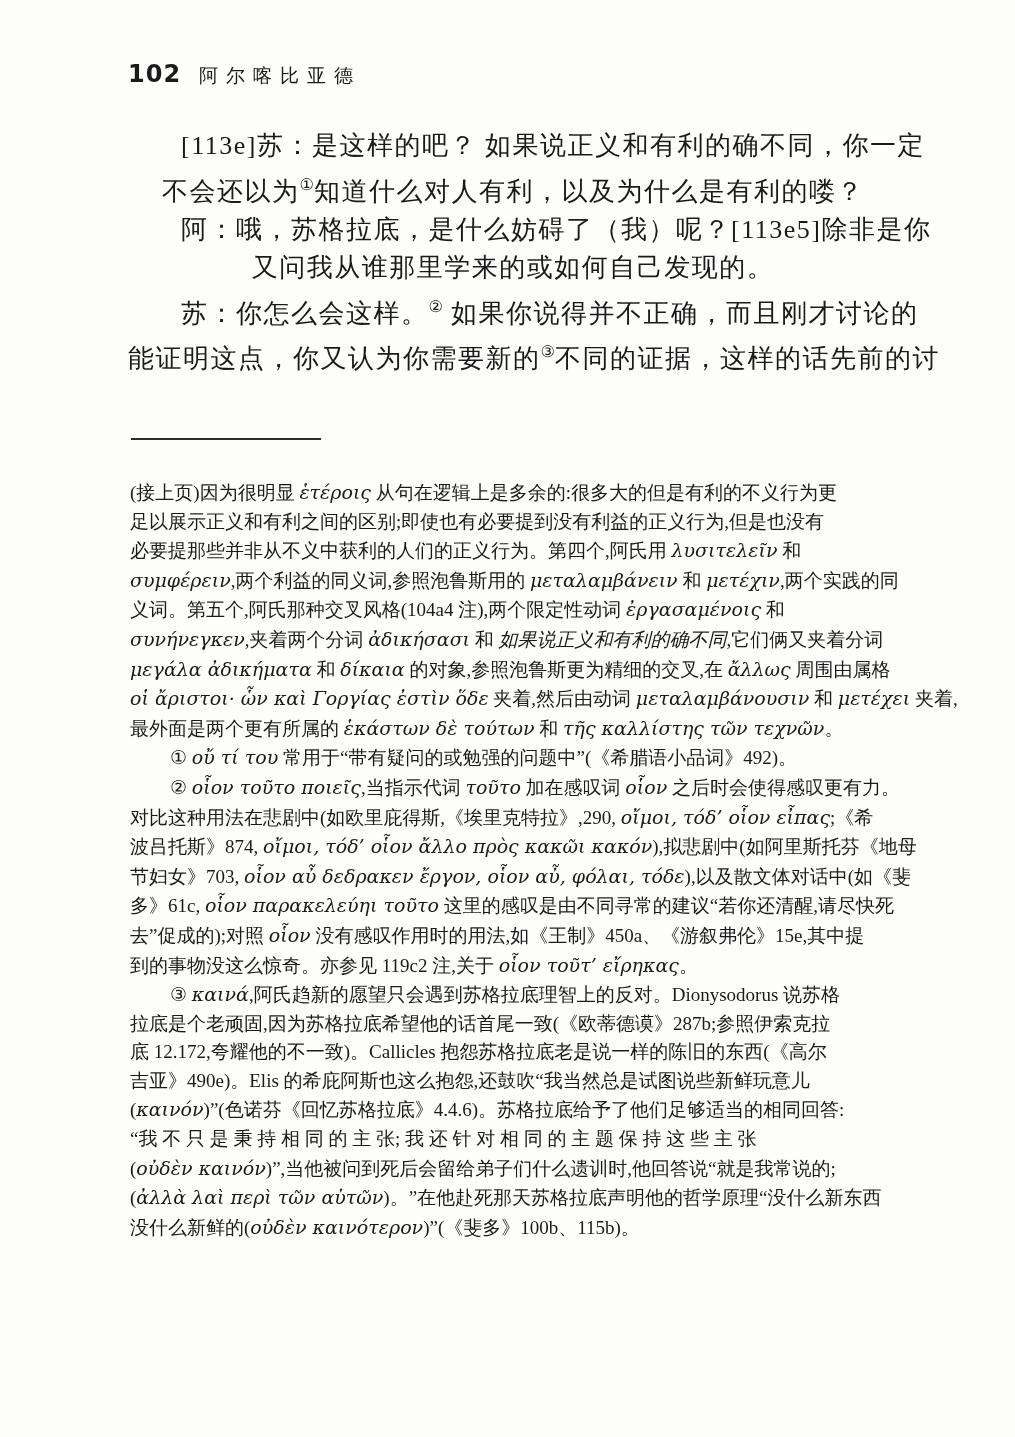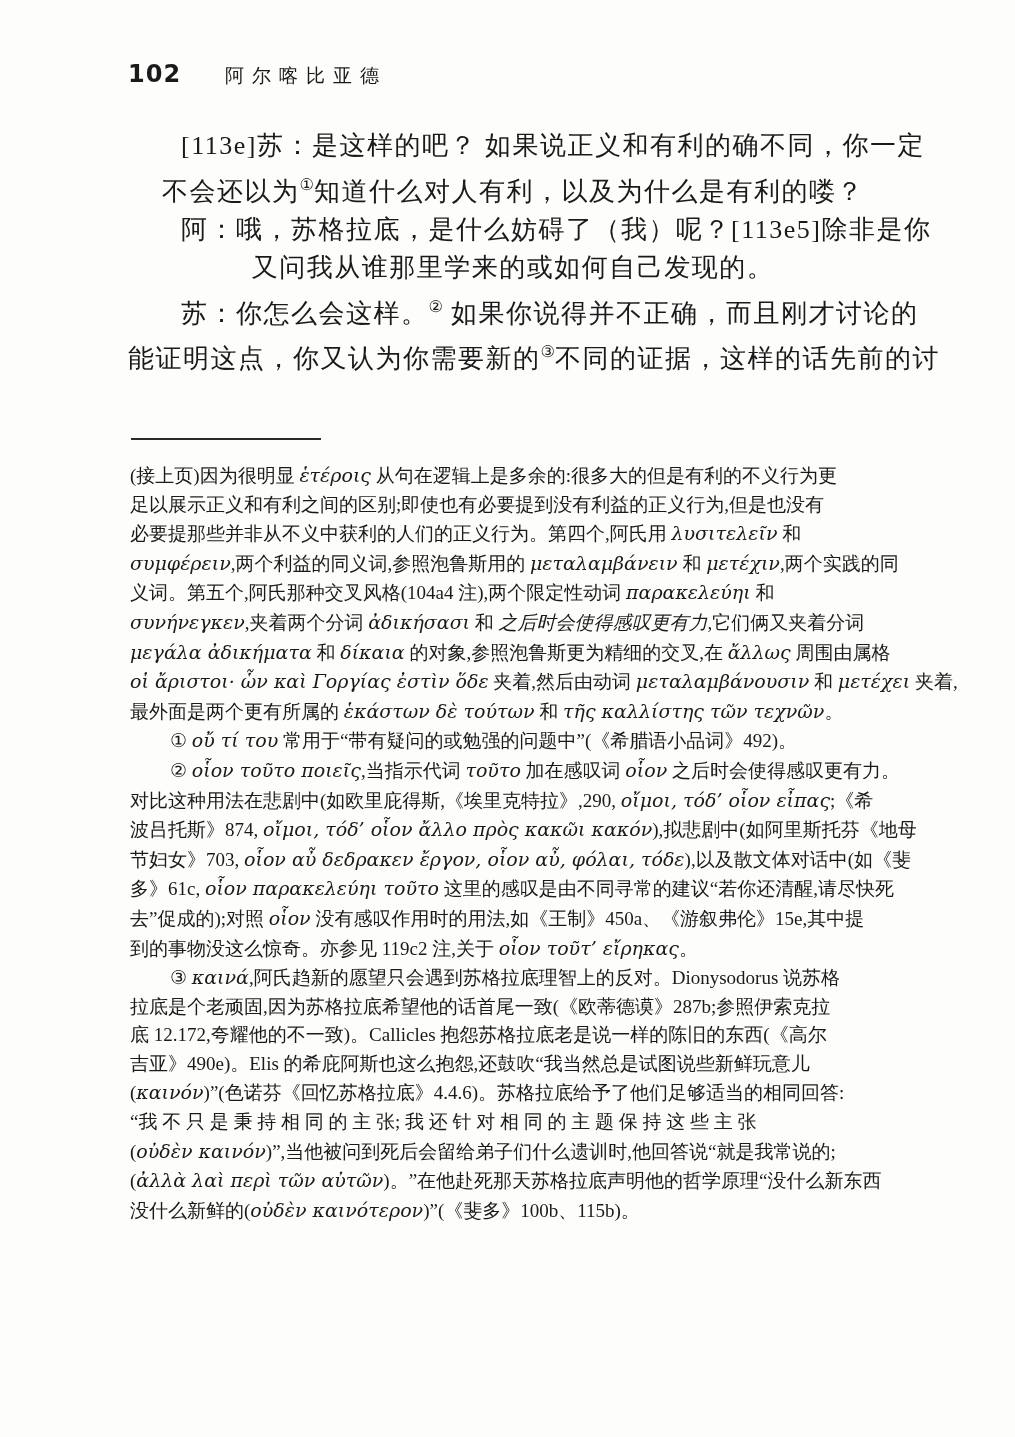--- a/index.html
+++ b/index.html
@@ -20,21 +20,21 @@
   
   .header {
     position: absolute; left: 128px; top: 60px;
     display: flex; align-items: baseline;
   }
   .page-num {
     font-family: "DejaVu Sans", "Liberation Sans", sans-serif;
     font-size: 24px; font-weight: 700; letter-spacing: 1px;
   }
   .running-title {
-    margin-left: 44px;
+    margin-left: 18px;
     font-size: 19px; letter-spacing: 8px;
   }
   
   .main {
     position: absolute; left: 128px; top: 127px;
     width: 770px;
     font-size: 26px; line-height: 38.6px;
     letter-spacing: 1.5px;
     white-space: nowrap;
     text-align: center;
@@ -46,21 +46,21 @@
     letter-spacing: 0;
   }
   
   .fnrule {
     position: absolute; left: 131px; top: 438px;
     width: 190px; height: 2px;
     background: #2b2b2b;
   }
   
   .footnotes {
-    position: absolute; left: 130px; top: 461px;
+    position: absolute; left: 130px; top: 478px;
     width: 766px;
     font-size: 19px; line-height: 28.6px;
     white-space: nowrap;
   }
   .footnotes .indent { text-indent: 40px; }
   .greek {
     font-family: "DejaVu Serif", serif;
     font-style: italic;
     letter-spacing: 0;
   }
@@ -84,22 +84,22 @@
       <div class="line">能证明这点，你又认为你需要新的<span class="sup">③</span>不同的证据，这样的话先前的讨</div>
     </div>
 
   <div class="fnrule"></div>
 
   <div class="footnotes">
       <div class="line">(接上页)因为很明显 <span class="greek">ἑτέροις</span> 从句在逻辑上是多余的:很多大的但是有利的不义行为更</div>
       <div class="line">足以展示正义和有利之间的区别;即使也有必要提到没有利益的正义行为,但是也没有</div>
       <div class="line">必要提那些并非从不义中获利的人们的正义行为。第四个,阿氏用 <span class="greek">λυσιτελεῖν</span> 和</div>
       <div class="line"><span class="greek">συμφέρειν</span>,两个利益的同义词,参照泡鲁斯用的 <span class="greek">μεταλαμβάνειν</span> 和 <span class="greek">μετέχιν</span>,两个实践的同</div>
-      <div class="line">义词。第五个,阿氏那种交叉风格(104a4 注),两个限定性动词 <span class="greek">παρακελεύηι</span> 和</div>
-      <div class="line"><span class="greek">συνήνεγκεν</span>,夹着两个分词 <span class="greek">ἀδικήσασι</span> 和 <span class="greek">之后时会使得感叹更有力</span>,它们俩又夹着分词</div>
+      <div class="line">义词。第五个,阿氏那种交叉风格(104a4 注),两个限定性动词 <span class="greek">ἐργασαμένοις</span> 和</div>
+      <div class="line"><span class="greek">συνήνεγκεν</span>,夹着两个分词 <span class="greek">ἀδικήσασι</span> 和 <span class="greek">如果说正义和有利的确不同</span>,它们俩又夹着分词</div>
       <div class="line"><span class="greek">μεγάλα ἀδικήματα</span> 和 <span class="greek">δίκαια</span> 的对象,参照泡鲁斯更为精细的交叉,在 <span class="greek">ἄλλως</span> 周围由属格</div>
       <div class="line"><span class="greek">οἱ ἄριστοι· ὧν καὶ Γοργίας ἐστὶν ὅδε</span> 夹着,然后由动词 <span class="greek">μεταλαμβάνουσιν</span> 和 <span class="greek">μετέχει</span> 夹着,</div>
       <div class="line">最外面是两个更有所属的 <span class="greek">ἑκάστων δὲ τούτων</span> 和 <span class="greek">τῆς καλλίστης τῶν τεχνῶν</span>。</div>
       <div class="line indent">① <span class="greek">οὔ τί του</span> 常用于“带有疑问的或勉强的问题中”(《希腊语小品词》492)。</div>
       <div class="line indent">② <span class="greek">οἷον τοῦτο ποιεῖς</span>,当指示代词 <span class="greek">τοῦτο</span> 加在感叹词 <span class="greek">οἷον</span> 之后时会使得感叹更有力。</div>
       <div class="line">对比这种用法在悲剧中(如欧里庇得斯,《埃里克特拉》,290, <span class="greek">οἴμοι, τόδ’ οἷον εἶπας</span>;《希</div>
       <div class="line">波吕托斯》874, <span class="greek">οἴμοι, τόδ’ οἷον ἄλλο πρὸς κακῶι κακόν</span>),拟悲剧中(如阿里斯托芬《地母</div>
       <div class="line">节妇女》703, <span class="greek">οἷον αὖ δεδρακεν ἔργον, οἷον αὖ, φόλαι, τόδε</span>),以及散文体对话中(如《斐</div>
       <div class="line">多》61c, <span class="greek">οἷον παρακελεύηι τοῦτο</span> 这里的感叹是由不同寻常的建议“若你还清醒,请尽快死</div>
       <div class="line">去”促成的);对照 <span class="greek">οἷον</span> 没有感叹作用时的用法,如《王制》450a、《游叙弗伦》15e,其中提</div>

